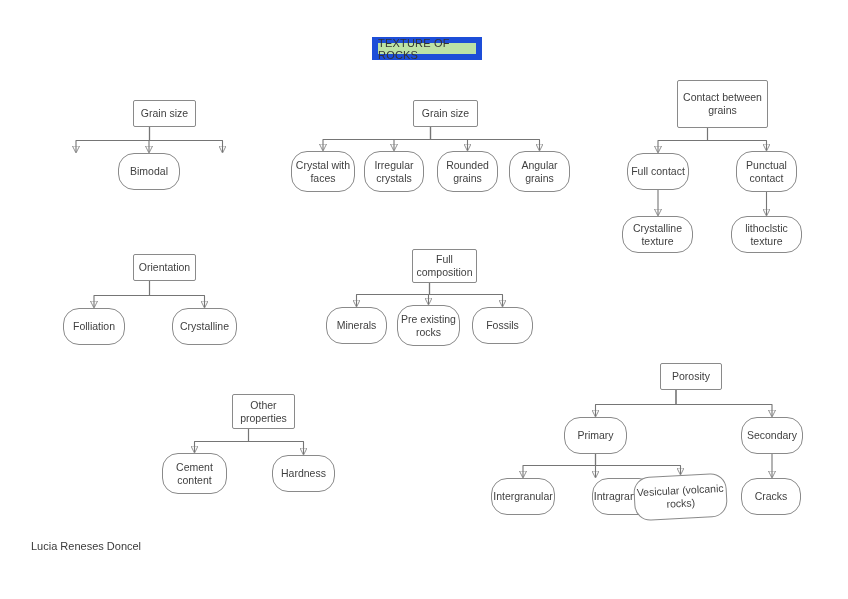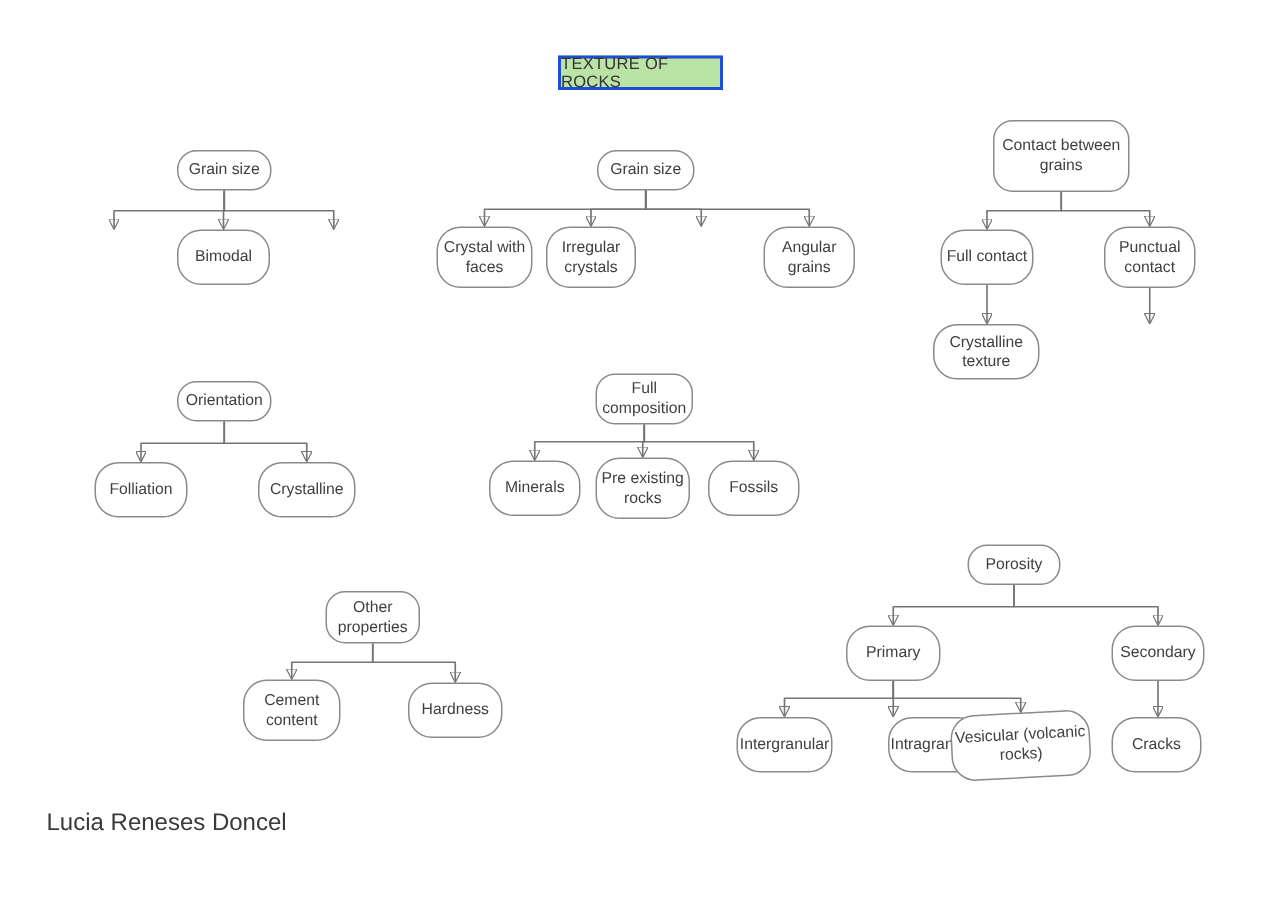--- a/index.html
+++ b/index.html
@@ -23,36 +23,36 @@
     box-sizing:border-box;
     display:flex;align-items:center;justify-content:center;
     text-align:center;
     background:#ffffff;
     border:1px solid #8a8a8a;
     font-size:10.5px;
     line-height:13px;
     padding:2px 2px;
     color:#3f3f3f;
   }
-  .node.rect{border-radius:13px;}
+  .node.rect{border-radius:2px;margin-left:15px;}
   .node.round{border-radius:16px;}
   .node.tilt{transform:rotate(-3deg);}
   .title{
     position:absolute;left:372px;top:37px;width:110px;height:23px;
     box-sizing:border-box;
     display:flex;align-items:center;justify-content:center;
     background:#bce3a6;
-    border:2px solid #1d4ed8;
+    border:6px solid #1d4ed8;
     font-size:11px;
     color:#333333;
     letter-spacing:.2px;
   }
   .signature{
     position:absolute;left:31px;top:540px;
-    font-size:16px;color:#3a3a3a;
+    font-size:11px;color:#3a3a3a;
   }
 </style>
 </head>
 <body>
 
 <div id="canvas">
 
   <svg id="connectors" width="848" height="599" viewBox="0 0 848 599">
     <defs>
       <marker id="arrow" viewBox="0 0 10 10" refX="8.5" refY="5" markerWidth="6.5" markerHeight="6.5" orient="auto-start-reverse">
@@ -86,26 +86,28 @@
     </svg>
 
   <div class="title">TEXTURE OF ROCKS</div>
 
   <div class="node rect" style="left:118px;top:100px;width:63px;height:27px">Grain size</div>
   <div class="node round" style="left:118px;top:153px;width:62px;height:37px">Bimodal</div>
 
   <div class="node rect" style="left:398px;top:100px;width:65px;height:27px">Grain size</div>
   <div class="node round" style="left:291px;top:151px;width:64px;height:41px">Crystal with faces</div>
   <div class="node round" style="left:364px;top:151px;width:60px;height:41px">Irregular crystals</div>
+  <div class="node round" style="left:437px;top:151px;width:61px;height:41px">Rounded grains</div>
   <div class="node round" style="left:509px;top:151px;width:61px;height:41px">Angular grains</div>
 
   <div class="node rect" style="left:662px;top:80px;width:91px;height:48px">Contact between grains</div>
   <div class="node round" style="left:627px;top:153px;width:62px;height:37px">Full contact</div>
   <div class="node round" style="left:736px;top:151px;width:61px;height:41px">Punctual contact</div>
   <div class="node round" style="left:622px;top:216px;width:71px;height:37px">Crystalline texture</div>
+  <div class="node round" style="left:731px;top:216px;width:71px;height:37px">lithoclstic texture</div>
 
   <div class="node rect" style="left:118px;top:254px;width:63px;height:27px">Orientation</div>
   <div class="node round" style="left:63px;top:308px;width:62px;height:37px">Folliation</div>
   <div class="node round" style="left:172px;top:308px;width:65px;height:37px">Crystalline</div>
 
   <div class="node rect" style="left:397px;top:249px;width:65px;height:34px">Full composition</div>
   <div class="node round" style="left:326px;top:307px;width:61px;height:37px">Minerals</div>
   <div class="node round" style="left:472px;top:307px;width:61px;height:37px">Fossils</div>
   <div class="node round" style="left:397px;top:305px;width:63px;height:41px">Pre existing rocks</div>
 

